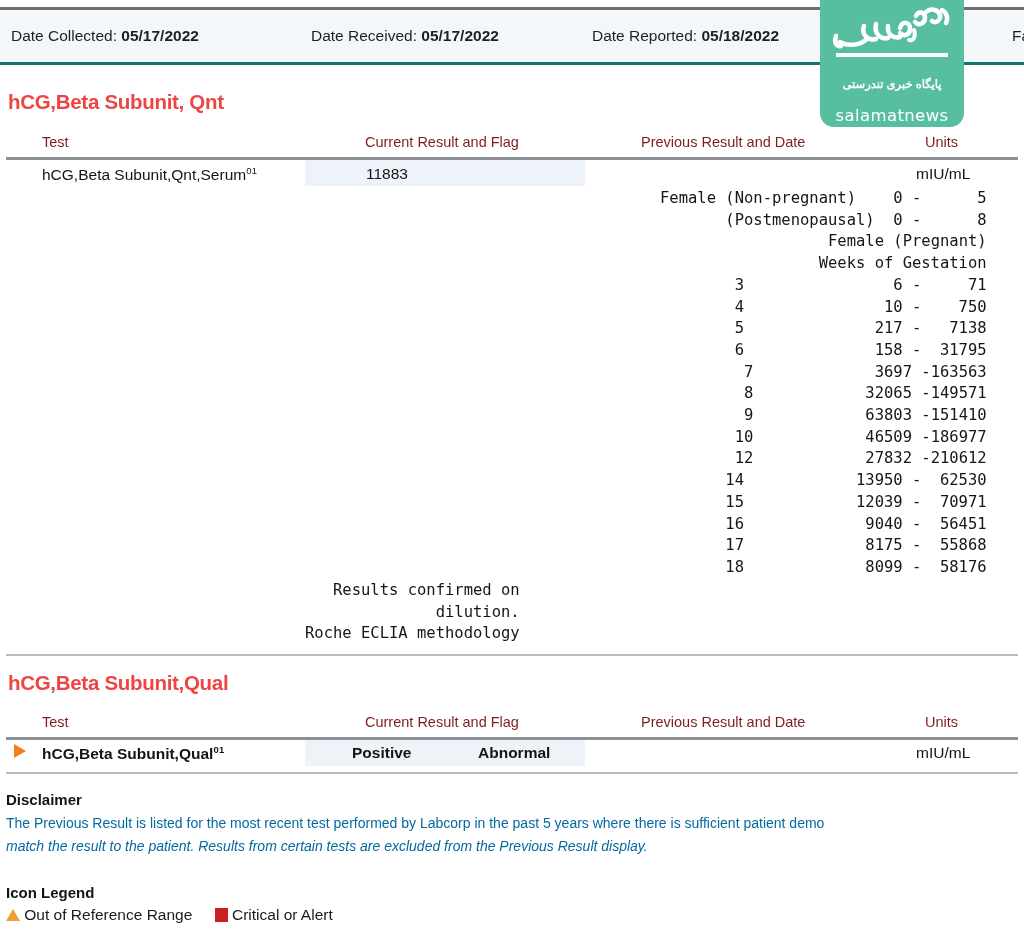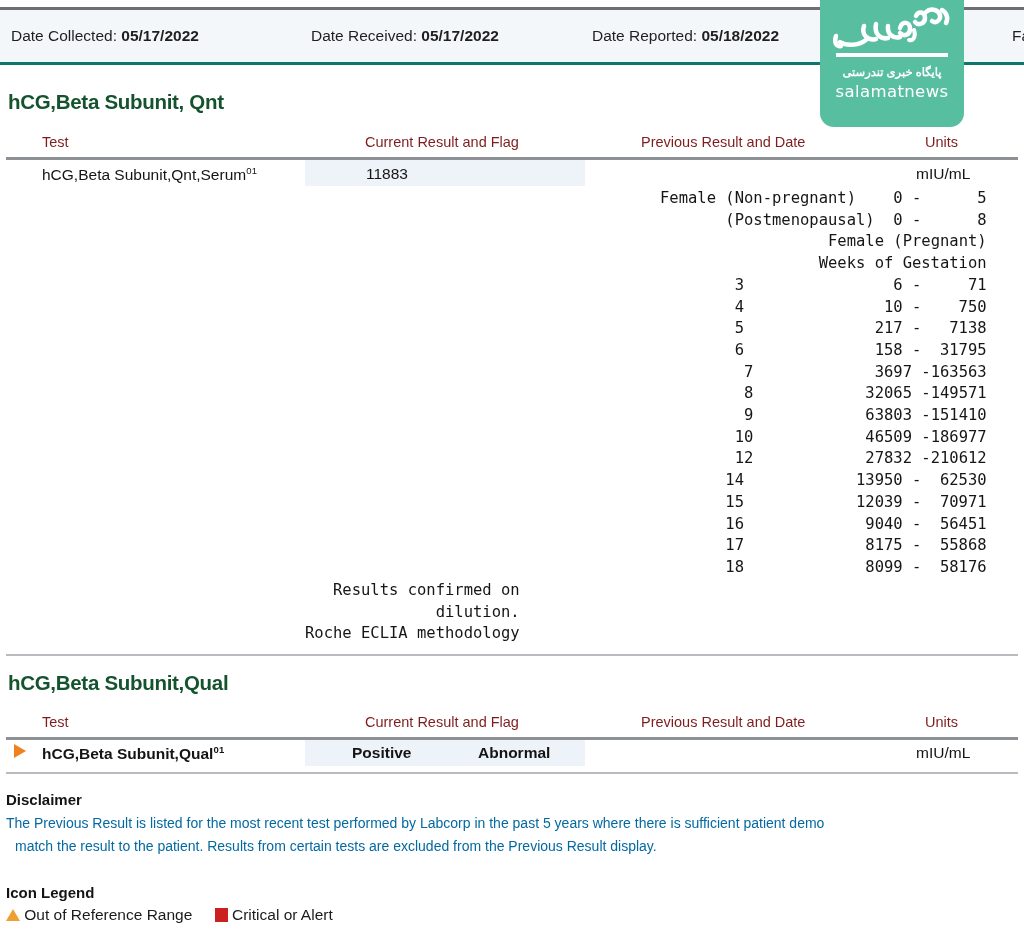--- a/index.html
+++ b/index.html
@@ -51,20 +51,21 @@
     height: 127px;
     background: #57bfa0;
     border-radius: 0 0 14px 14px;
     z-index: 40;
     overflow: hidden;
     display: flex;
     flex-direction: column;
     align-items: center;
     justify-content: flex-start;
     padding-top: 4px;
+    gap: 12px;
   }
   .wm-script {
     width: 124px;
     height: 58px;
     position: relative;
     margin-top: 2px;
   }
   .wm-script svg { display:block; }
   .wm-sub {
     color: #ffffff;
@@ -81,21 +82,21 @@
     letter-spacing: 0.4px;
     margin-top: 3px;
     font-family: "DejaVu Sans", sans-serif;
   }
 
   
   .section-title {
     position: absolute;
     font-size: 20.5px;
     font-weight: 700;
-    color: #14532d;
+    color: #ef4444;
     letter-spacing: -0.3px;
   }
   #sec1-title { left: 8px; top: 90px; }
   #sec2-title { left: 8px; top: 671px; }
 
   .col-head {
     position: absolute;
     font-size: 14.5px;
     color: #7f1d1d;
     font-weight: 400;
@@ -286,21 +287,21 @@
 
 <div class="cell bold" style="left:42px; top:744px;"><span>hCG,Beta Subunit,Qual</span><span class="sup">01</span></div>
 <div class="cell bold" style="left:352px; top:744px;">Positive</div>
 <div class="cell bold" style="left:478px; top:744px;">Abnormal</div>
 <div class="cell" style="left:916px; top:744px;">mIU/mL</div>
 
 <div class="rule rule-thin" style="top:772px;"></div>
 
 <div class="blk-title" style="left:6px; top:791px;">Disclaimer</div>
 <div class="blk-text" style="left:6px; top:812px;">The Previous Result is listed for the most recent test performed by Labcorp in the past 5 years where there is sufficient patient demo</div>
-<div class="blk-text" style="left:15px; top:835px;">match the result to the patient. Results from certain tests are excluded from the Previous Result display.</div>
+<div class="blk-text" style="left:6px; top:835px;font-style:italic;">match the result to the patient. Results from certain tests are excluded from the Previous Result display.</div>
 
 <div class="blk-title" style="left:6px; top:884px;">Icon Legend</div>
 <div class="legend-row" style="left:6px; top:906px;">
   <span class="legend-item">
     <span class="tri-up"></span>
     <span>Out of Reference Range</span>
   </span>
   <span class="legend-item">
     <span class="sq-red"></span>
     <span>Critical or Alert</span>

